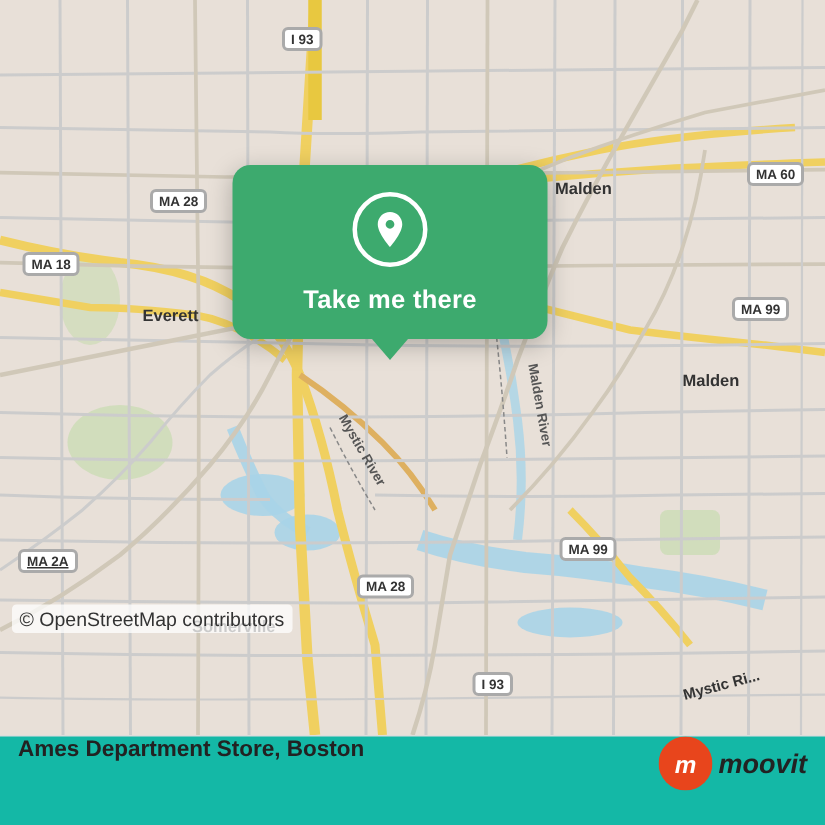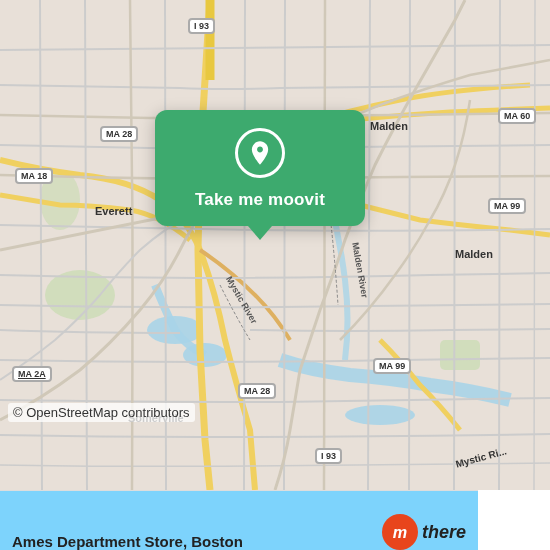--- a/index.html
+++ b/index.html
@@ -79,25 +79,25 @@
       transform: translateX(-50%);
       width: 0;
       height: 0;
       border-left: 12px solid transparent;
       border-right: 12px solid transparent;
       border-top: 14px solid #3daa6e;
     }
 
     
     .bottom-bar {
-      width: 478px;
+      width: 550px;
       height: 60px;
-      background: #7dd3fc;
-      display: flex;
-      align-items: flex-end;
+      background: #14b8a6;
+      display: flex;
+      align-items: flex-start;
       padding: 0 12px;
       border-top: 1px solid #ddd;
       position: absolute;
       bottom: 0;
       left: 0;
       z-index: 20;
     }
 
     .bottom-bar-left {
       display: flex;
@@ -269,35 +269,35 @@
   <div class="hwy-badge" style="top: 358px; left: 373px;">MA 99</div>
   <div class="hwy-badge" style="top: 448px; left: 315px;">I 93</div>
   <div class="hwy-badge" style="top: 366px; left: 12px; text-decoration: underline;">MA 2A</div>
 
   <div class="popup-card">
     <div class="popup-pin">
       <svg viewBox="0 0 24 24" xmlns="http://www.w3.org/2000/svg">
         <path d="M12 2C8.13 2 5 5.13 5 9c0 5.25 7 13 7 13s7-7.75 7-13c0-3.87-3.13-7-7-7zm0 9.5c-1.38 0-2.5-1.12-2.5-2.5s1.12-2.5 2.5-2.5 2.5 1.12 2.5 2.5-1.12 2.5-2.5 2.5z"></path>
       </svg>
     </div>
-    <button class="popup-btn">Take me moovit</button>
+    <button class="popup-btn">Take me there</button>
     <div class="popup-arrow"></div>
   </div>
 
   <div class="attribution">© OpenStreetMap contributors</div>
 </div>
 
 <div class="bottom-bar">
   <div class="bottom-bar-left">
     <span class="bottom-bar-title">
       <span>Ames Department Store</span>,
       <span>Boston</span>
     </span>
   </div>
   <div class="moovit-logo">
 
     <svg class="moovit-icon" viewBox="0 0 40 40" xmlns="http://www.w3.org/2000/svg">
       <circle cx="20" cy="20" r="20" fill="#e8451c"></circle>
       <text x="20" y="27" text-anchor="middle" font-size="18" font-weight="900" fill="white" font-family="Arial" font-style="italic">m</text>
     </svg>
-    <span class="moovit-logo-text">there</span>
+    <span class="moovit-logo-text">moovit</span>
   </div>
 </div>
 
 </body></html>

